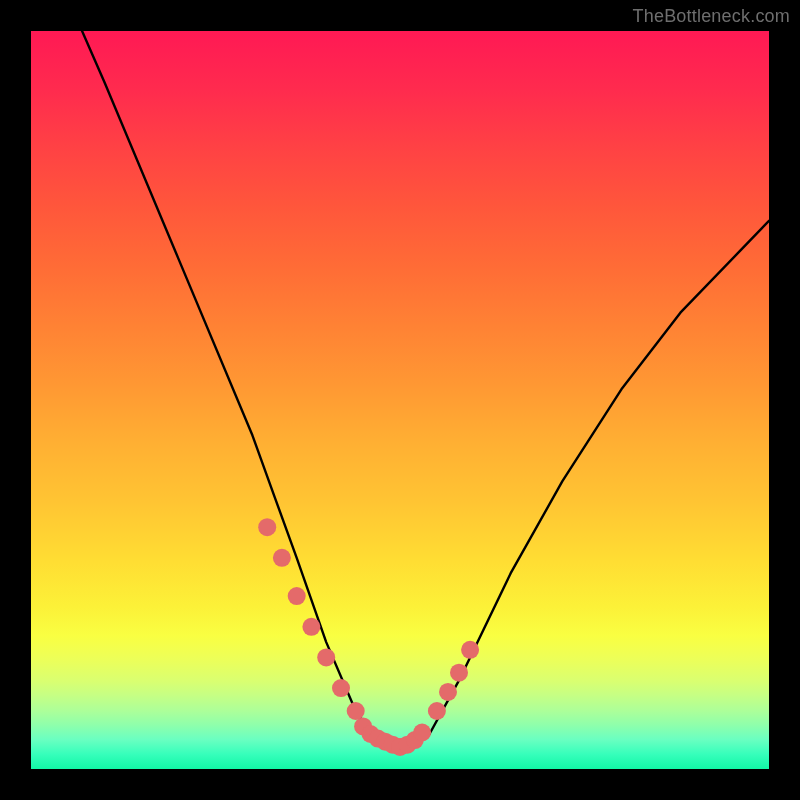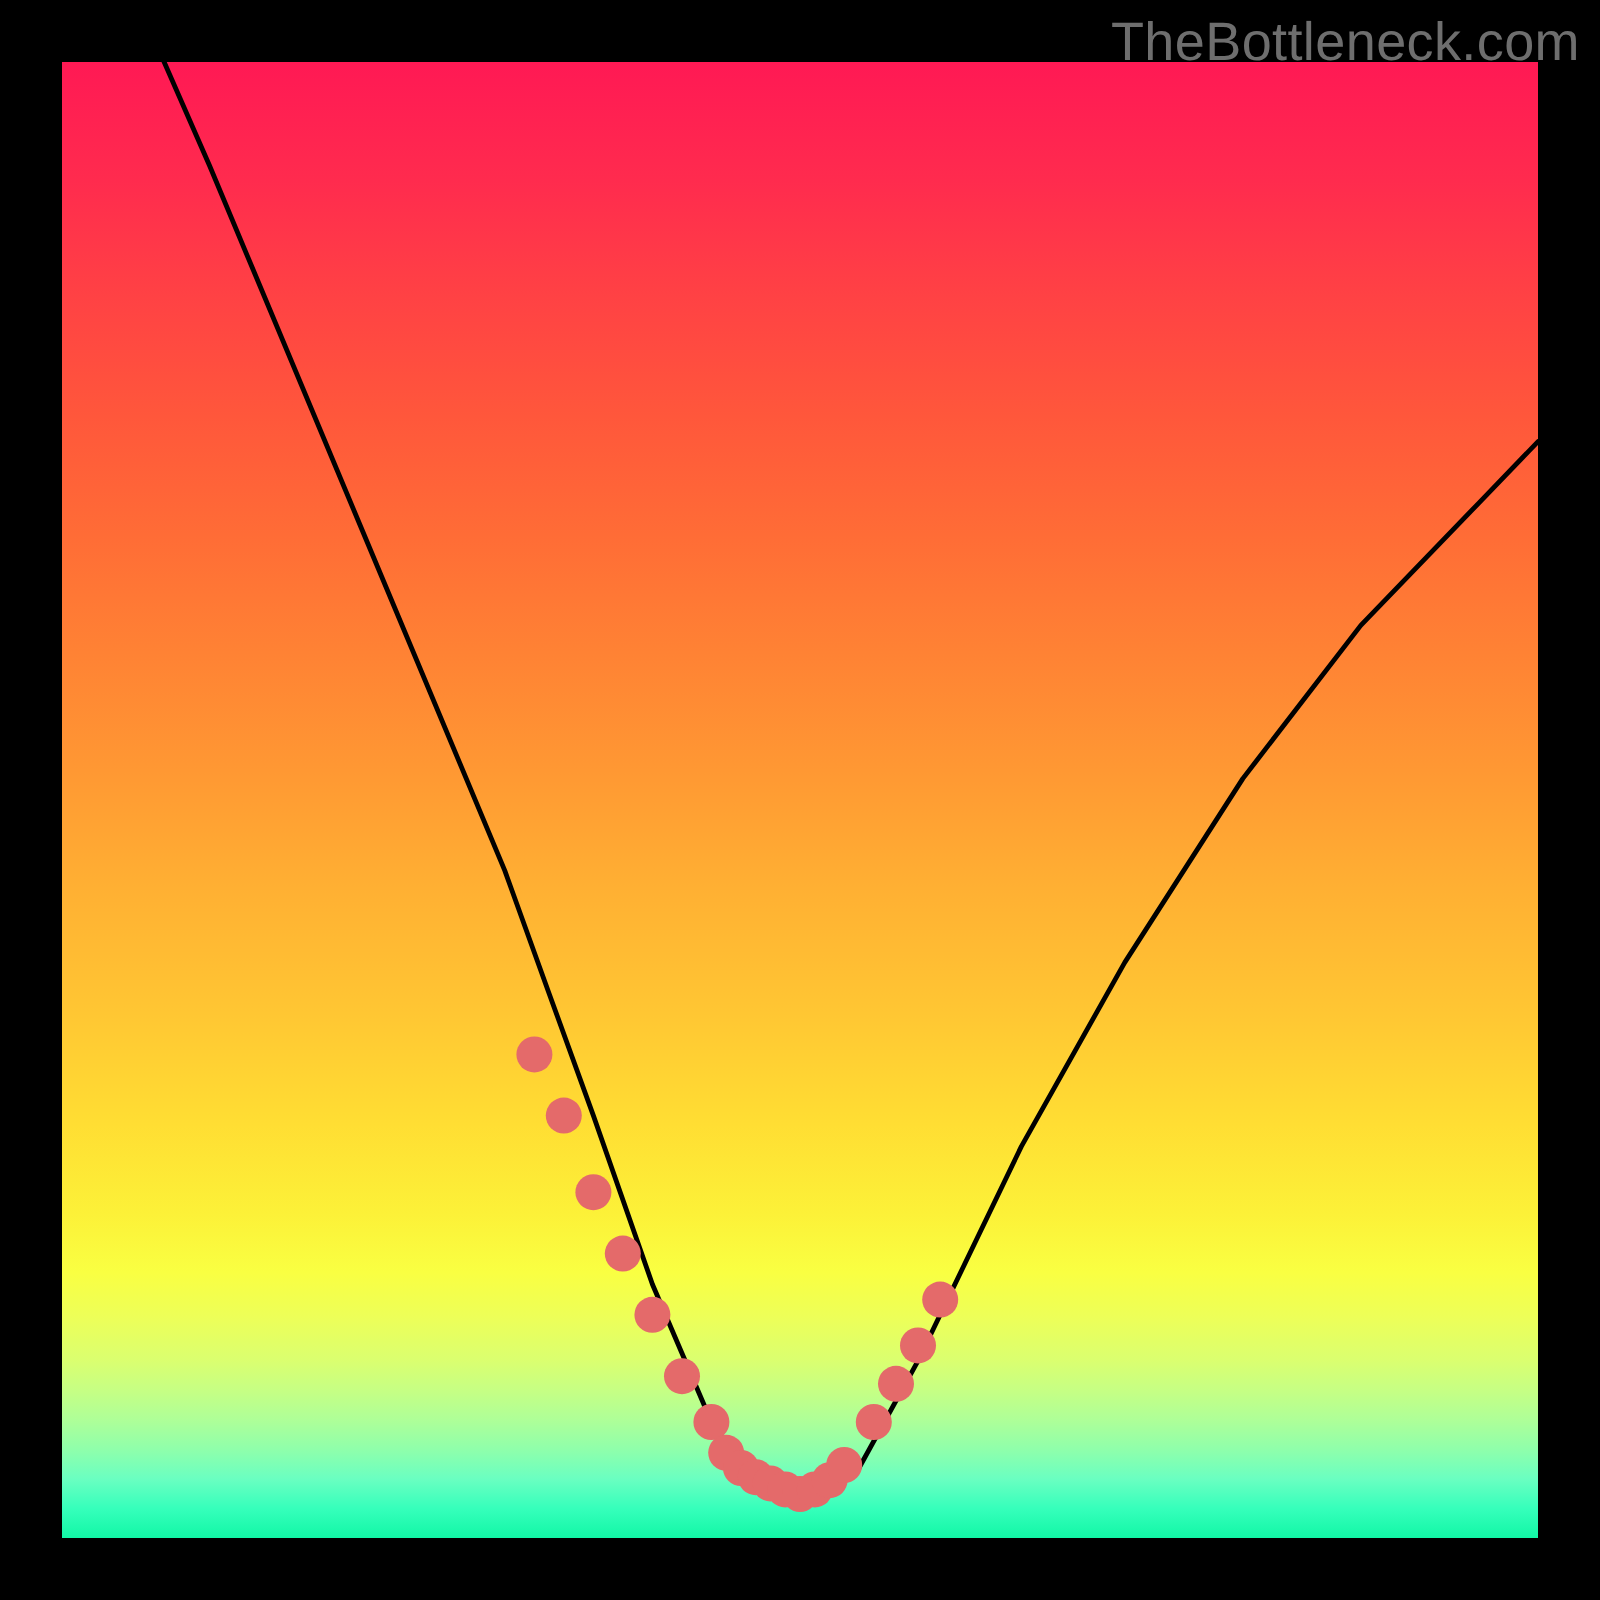--- a/index.html
+++ b/index.html
@@ -43,21 +43,21 @@
       #6affc1 96%,
       #36ffbb 98%,
       #12f7a6 100%
     );
   }
   .watermark {
     position: absolute;
     top: 6px;
     right: 10px;
     color: #6e6e6e;
-    font-size: 27px;
+    font-size: 18px;
     letter-spacing: 0.2px;
     z-index: 5;
   }
   svg.plot {
     position: absolute;
     left: 31px;
     top: 31px;
     width: 738px;
     height: 738px;
     z-index: 3;

